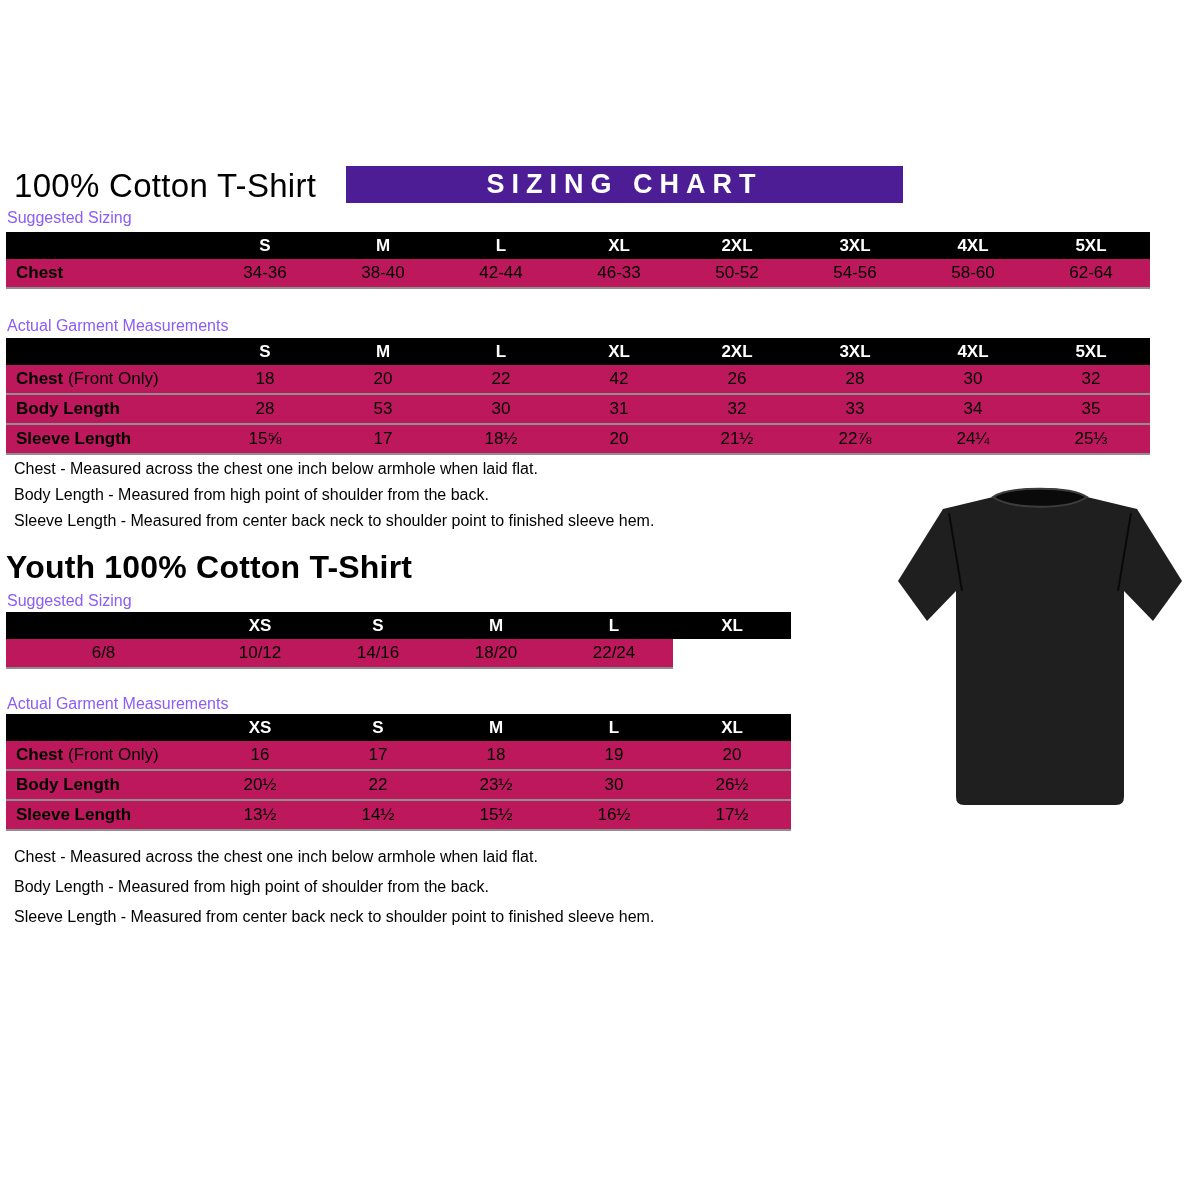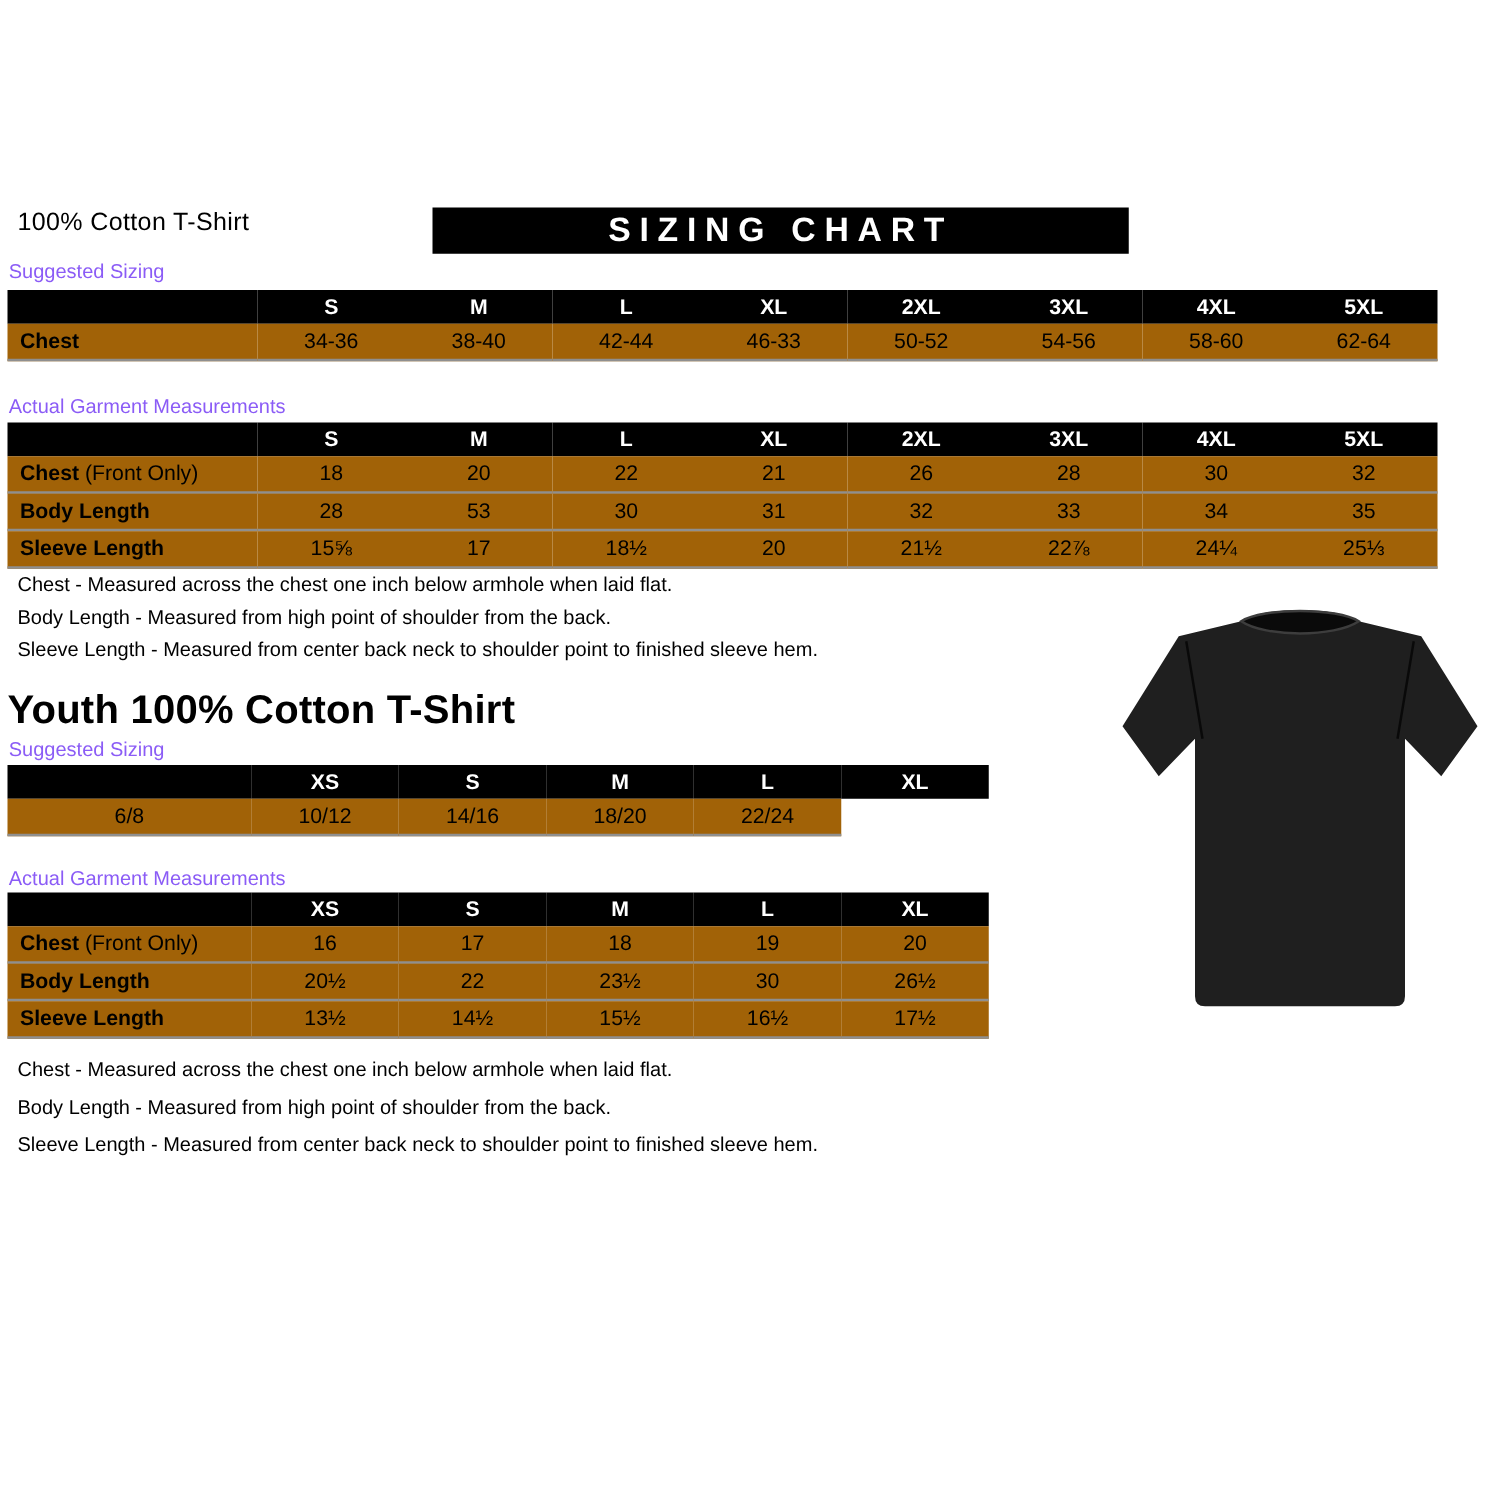--- a/index.html
+++ b/index.html
@@ -5,25 +5,25 @@
   html,body{margin:0;padding:0;}
   body{
     width:1200px;height:1200px;background:#ffffff;position:relative;
     font-family:"Liberation Sans", sans-serif;color:#000;overflow:hidden;
   }
   .abs{position:absolute;}
   .grid{display:grid;}
   .t-adult{grid-template-columns:200px repeat(8,118px);}
   .t-youth{grid-template-columns:195px repeat(5,118px);}
   .th{background:#000;color:#fff;font-weight:bold;font-size:17px;height:27px;line-height:27px;text-align:center;}
-  .td{font-size:17px;height:28px;line-height:27px;text-align:center;border-bottom:2px solid #8f8f8f;background:#a16207;}
+  .td{font-size:17px;height:28px;line-height:27px;text-align:center;border-bottom:2px solid #8f8f8f;background:#be185d;}
   .td.label{text-align:left;padding-left:10px;white-space:nowrap;}
   .b{font-weight:bold;}
-  .title{font-size:20px;letter-spacing:.3px;}
-  .banner{background:#000000;color:#fff;font-weight:bold;font-size:27px;letter-spacing:7px;text-align:center;height:37px;line-height:37px;width:557px;}
+  .title{font-size:33px;letter-spacing:.3px;}
+  .banner{background:#4c1d95;color:#fff;font-weight:bold;font-size:27px;letter-spacing:7px;text-align:center;height:37px;line-height:37px;width:557px;}
   .section-label{font-size:16px;color:#8b5cf6;}
   .youth-title{font-size:32px;font-weight:bold;letter-spacing:.2px;}
   .notes p{margin:0;font-size:16px;}
   .notes-a p{line-height:26px;}
   .notes-y p{line-height:30px;}
 </style>
 </head>
 <body>
 
 <div class="abs title" style="left:14px;top:167px;">100% Cotton T-Shirt</div>
@@ -61,21 +61,21 @@
   <div class="th">XL</div>
   <div class="th">2XL</div>
   <div class="th">3XL</div>
   <div class="th">4XL</div>
   <div class="th">5XL</div>
 
   <div class="td label"><span class="b">Chest</span> <span>(Front Only)</span></div>
   <div class="td">18</div>
   <div class="td">20</div>
   <div class="td">22</div>
-  <div class="td">21</div>
+  <div class="td">42</div>
   <div class="td">26</div>
   <div class="td">28</div>
   <div class="td">30</div>
   <div class="td">32</div>
 
   <div class="td label"><span class="b">Body Length</span> <span></span></div>
   <div class="td">28</div>
   <div class="td">53</div>
   <div class="td">30</div>
   <div class="td">31</div>

